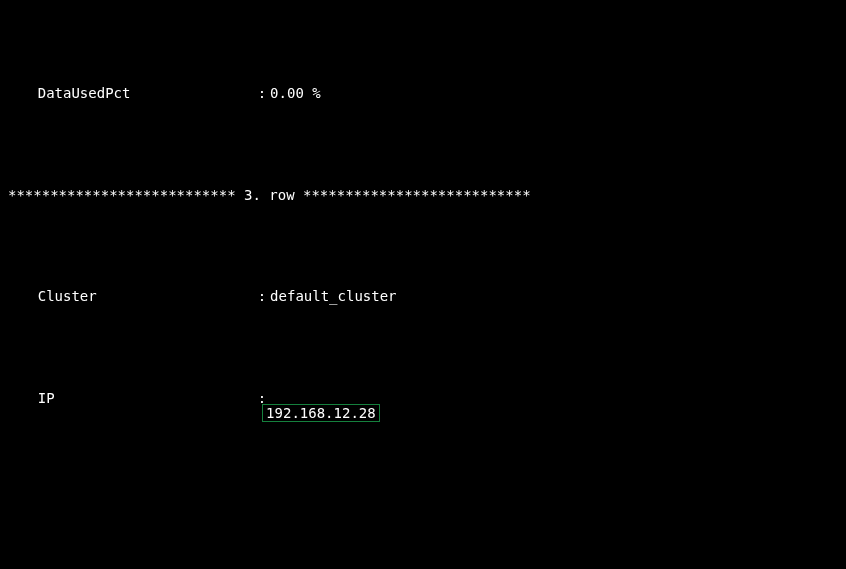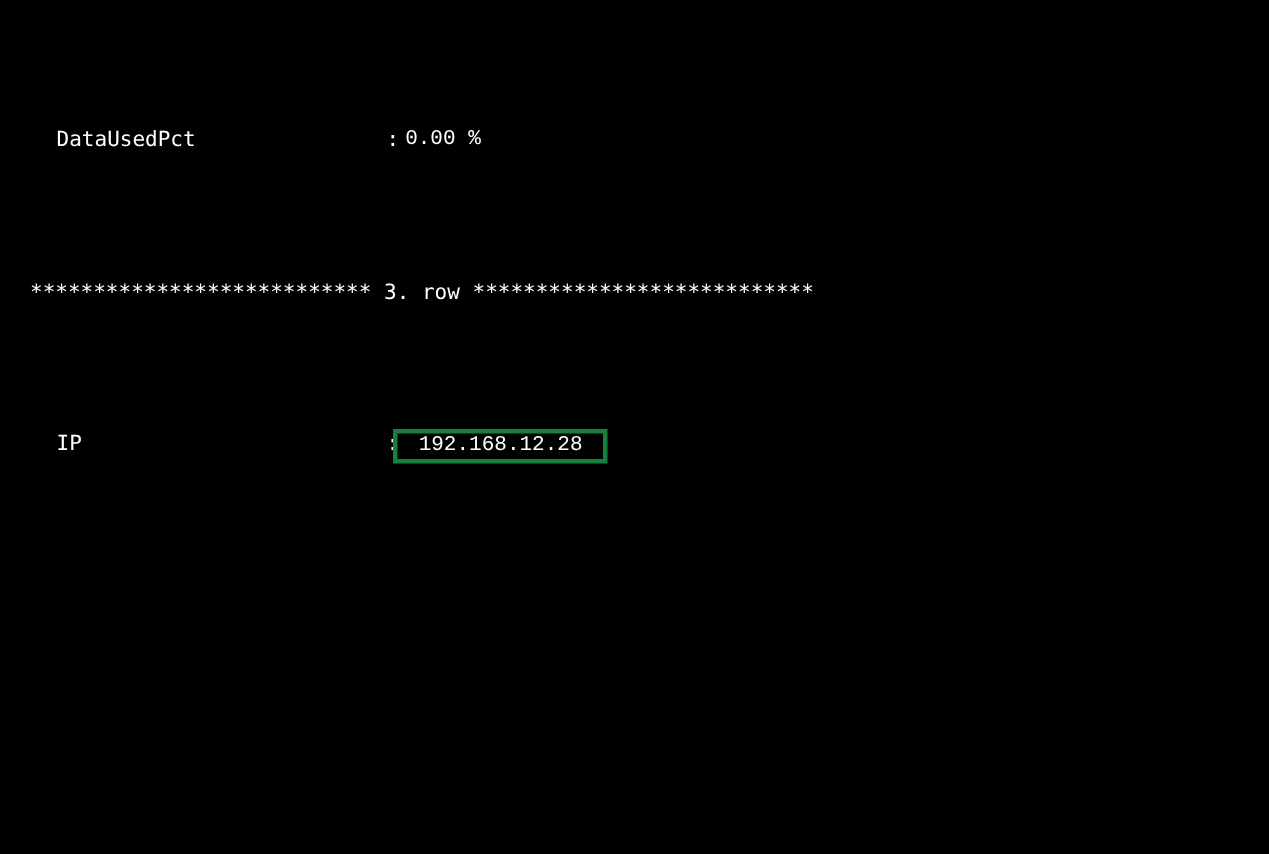--- a/index.html
+++ b/index.html
@@ -28,44 +28,46 @@
   }
   .colon {
     display: inline-block;
     width: .6em;
     vertical-align: top;
   }
   .value {
     display: inline-block;
     padding: 0 4px;
     vertical-align: top;
-    font-family: Liberation Mono, monospace;
   }
   .highlight {
-    border: 3px solid #15803d;
-    padding: 0 14px;
+    border: 1px solid #15803d;
+    padding: 0 3px;
     margin-left: -4px;
     line-height: 1.2;
+    margin-top: 16px;
   }
   .hdrline {
     padding-left: 4px;
-    margin-left: 12px;
   }
 </style>
 </head>
 <body>
 
 <div class="terminal">
 
   <div class="row">
     <span class="label"><span>DataUsedPct</span></span><span class="colon">:</span><span class="value">0.00 %</span>
   </div>
 
   <div class="hdrline">*************************** 3. row ***************************</div>
 
+  <div class="row">
+    <span class="label"><span>Cluster</span></span><span class="colon">:</span><span class="value">default_cluster</span>
+  </div>
   <div class="row">
     <span class="label"><span>IP</span></span><span class="colon">:</span><span class="value highlight">192.168.12.28</span>
   </div>
   
   
   
   
   
   
   

